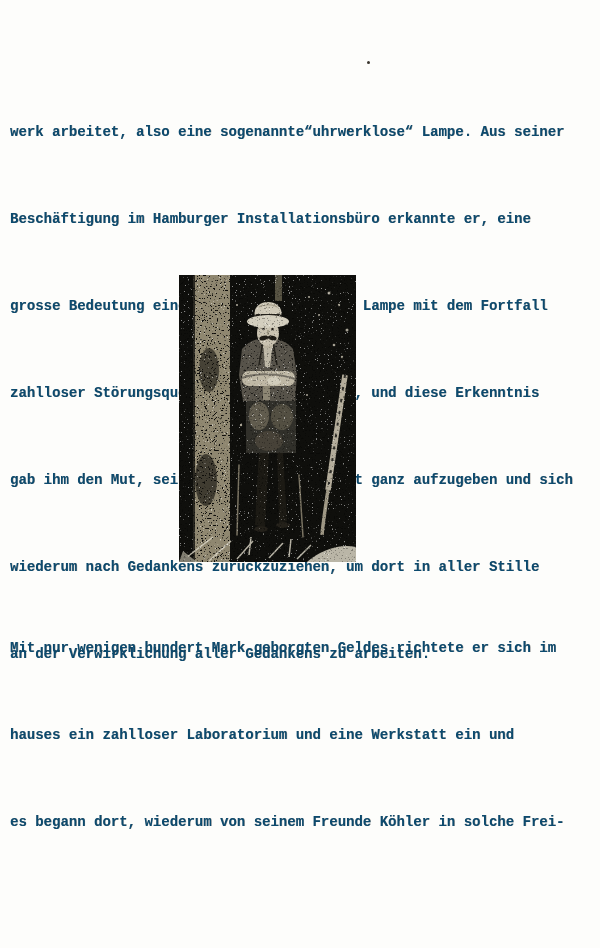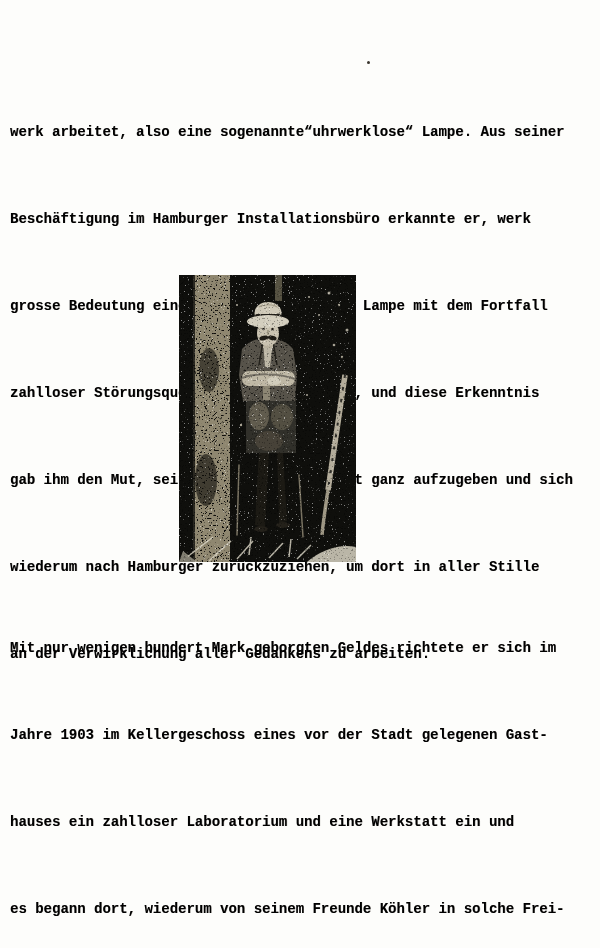--- a/index.html
+++ b/index.html
@@ -8,21 +8,21 @@
     width:600px; height:948px;
     margin:0 auto;
     background:#fdfdfb;
     overflow:hidden;
     font-family:"Liberation Mono", monospace;
   }
   .para {
     position:absolute;
     left:10px;
     width:585px;
-    color:#000000;
+    color:#0c4a6e;
     font-size:14px;
     font-weight:700;
     line-height:29px;
     letter-spacing:0px;
     white-space:pre;
     text-shadow:0.4px 0.4px 0 rgba(40,32,24,0.45);
   }
   .para1 { top:60px; }
   .para2 { top:576px; }
   .tline { height:29px; }
@@ -42,25 +42,25 @@
   .speck-a { left:367px; top:61px; }
   .speck-b { left:348px; top:129px; width:2px; height:2px; }
 </style>
 </head>
 <body>
 
 <div class="page">
 
   <div class="para para1">
     <div class="tline">werk arbeitet, also eine sogenannte“uhrwerklose“ Lampe. Aus seiner</div>
-    <div class="tline">Beschäftigung im Hamburger Installationsbüro erkannte er, werk</div>
+    <div class="tline">Beschäftigung im Hamburger Installationsbüro erkannte er, eine</div>
     <div class="tline">grosse Bedeutung eine solche vereinfachte Lampe mit dem Fortfall</div>
     <div class="tline">zahlloser Störungsquellen erlangen musste, und diese Erkenntnis</div>
     <div class="tline">gab ihm den Mut, seine Hamburger Tätigkeit ganz aufzugeben und sich</div>
-    <div class="tline">wiederum nach Hamburger zurückzuziehen, um dort in aller Stille</div>
+    <div class="tline">wiederum nach Gedankens zurückzuziehen, um dort in aller Stille</div>
     <div class="tline">an der Verwirklichung aller Gedankens zu arbeiten.</div>
   </div>
 
   <figure class="photo">
     <svg width="177" height="287" viewBox="0 0 177 287" xmlns="http://www.w3.org/2000/svg" role="img">
       <defs>
         <filter id="wgrain" x="0%" y="0%" width="100%" height="100%">
           <feTurbulence type="fractalNoise" baseFrequency="0.75" numOctaves="3" seed="8" result="n"></feTurbulence>
           <feColorMatrix in="n" type="matrix" values="0 0 0 0 1  0 0 0 0 1  0 0 0 0 1  7 7 7 0 -13"></feColorMatrix>
           <feComposite operator="in" in2="SourceGraphic"></feComposite>
@@ -168,21 +168,20 @@
       <path d="M128,287 L177,287 L177,272 C160,268 140,276 128,287 Z" fill="#d8d3c3" opacity="0.85"></path>
       <path d="M0,287 L18,287 L4,276 Z" fill="#cfc9b8" opacity="0.6"></path>
 
       <rect width="177" height="287" fill="#fff" filter="url(#wgrain)" opacity="0.5"></rect>
       <rect width="177" height="287" fill="#000" filter="url(#dgrain)" opacity="0.3"></rect>
     </svg>
   </figure>
 
   <div class="para para2">
     <div class="tline">Mit nur wenigen hundert Mark geborgten Geldes richtete er sich im</div>
-    <div class="tline">Jahre 1903 im Kellergeschoss eines vor der Stadt gelegenen Gast-</div>
     <div class="tline">hauses ein zahlloser Laboratorium und eine Werkstatt ein und</div>
     <div class="tline">es begann dort, wiederum von seinem Freunde Köhler in solche Frei-</div>
     
     
     
     
     
     
     
   </div>

